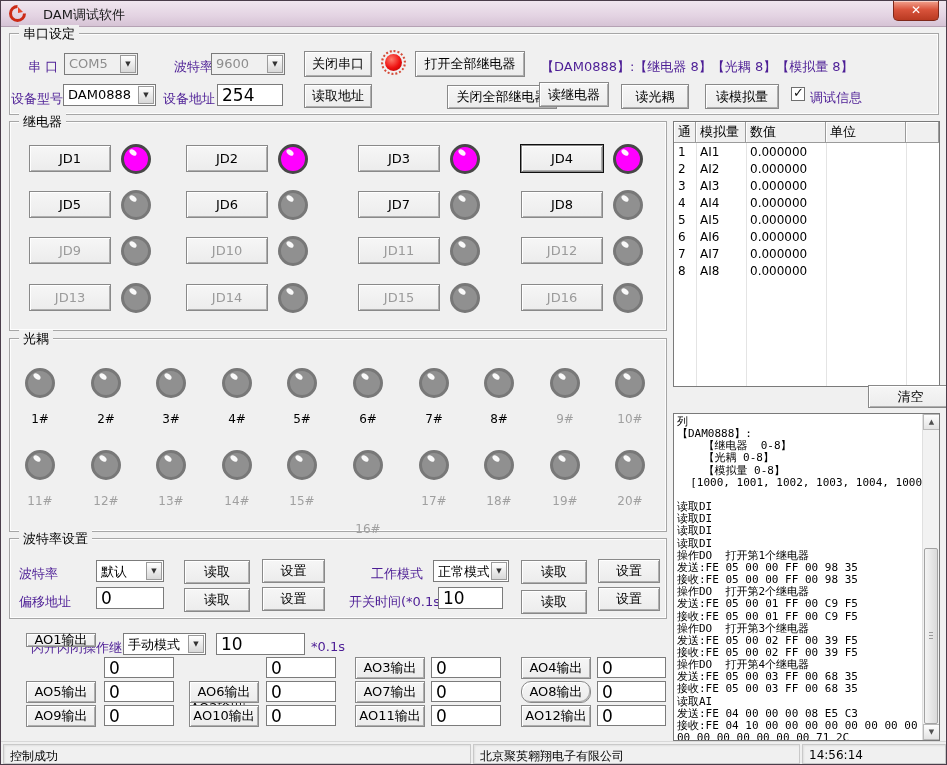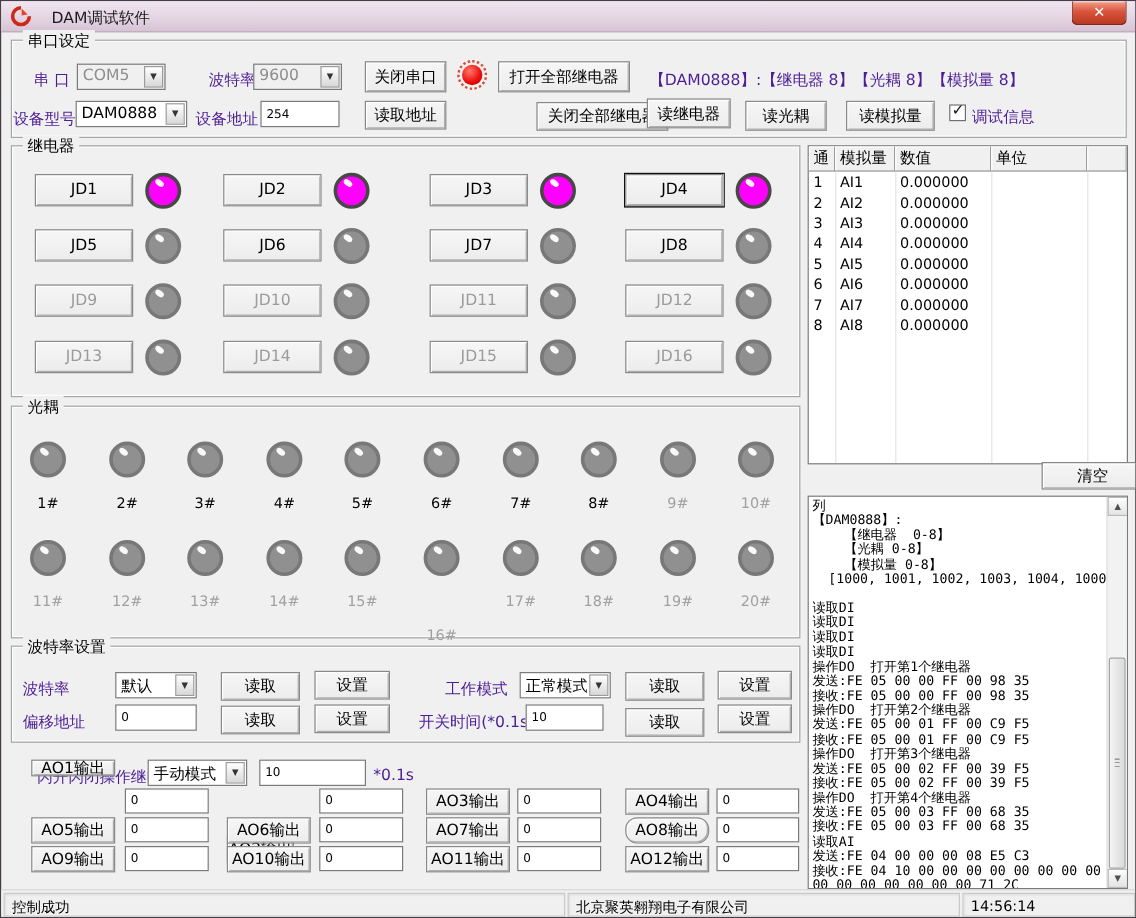--- a/index.html
+++ b/index.html
@@ -25,21 +25,21 @@
     border:1px solid #898989;box-shadow:inset 1px 1px 0 #ffffff,inset -1px -1px 0 #aeaeae;cursor:pointer;white-space:nowrap;}
   .btn.state-off{color:#9b9b9b;}
   .btn.default{box-shadow:inset 1px 1px 0 #ffffff,inset -1px -1px 0 #aeaeae,0 0 0 1px #101010;}
   .combo{position:absolute;background:#fff;border:1px solid #7b7b7b;font-size:13px;cursor:pointer;}
   .combo .val{position:absolute;left:4px;top:2px;right:19px;overflow:hidden;white-space:nowrap;color:#000;}
   .combo .dd{position:absolute;top:1px;right:1px;bottom:1px;width:16px;
     background:linear-gradient(#ffffff,#d8d8d8);border:1px solid #9b9b9b;
     display:flex;align-items:center;justify-content:center;font-size:7px;color:#333;}
   .combo.disabled{background:#f0f0f0;}
   .combo.disabled .val{color:#8d8d8d;}
-  .textin{position:absolute;background:#fff;border:1px solid #7b7b7b;font-size:10px;padding:1px 4px;outline:none;}
+  .textin{position:absolute;background:#fff;border:1px solid #7b7b7b;font-size:17px;padding:1px 4px;outline:none;}
   .check{position:absolute;width:14px;height:14px;background:#fff;border:1px solid #6f6f6f;cursor:pointer;}
   .check.checked::after{content:"✓";position:absolute;left:1px;top:-3px;font-size:13px;font-weight:bold;color:#111;}
   
   .light{position:absolute;width:30px;height:30px;border-radius:50%;}
   .light::before{content:"";position:absolute;left:5px;top:3px;width:8px;height:5px;
     background:#fff;border-radius:50%;transform:rotate(38deg);opacity:.95;}
   .light.state-on{background:#ff00ff;border:3px solid #474747;}
   .light.state-off{background:#909090;border:3px solid #787878;}
   .sun{position:absolute;width:17px;height:17px;border-radius:50%;
     background:radial-gradient(circle at 38% 32%,#ff7a6a,#ee1111 55%,#a80000);

